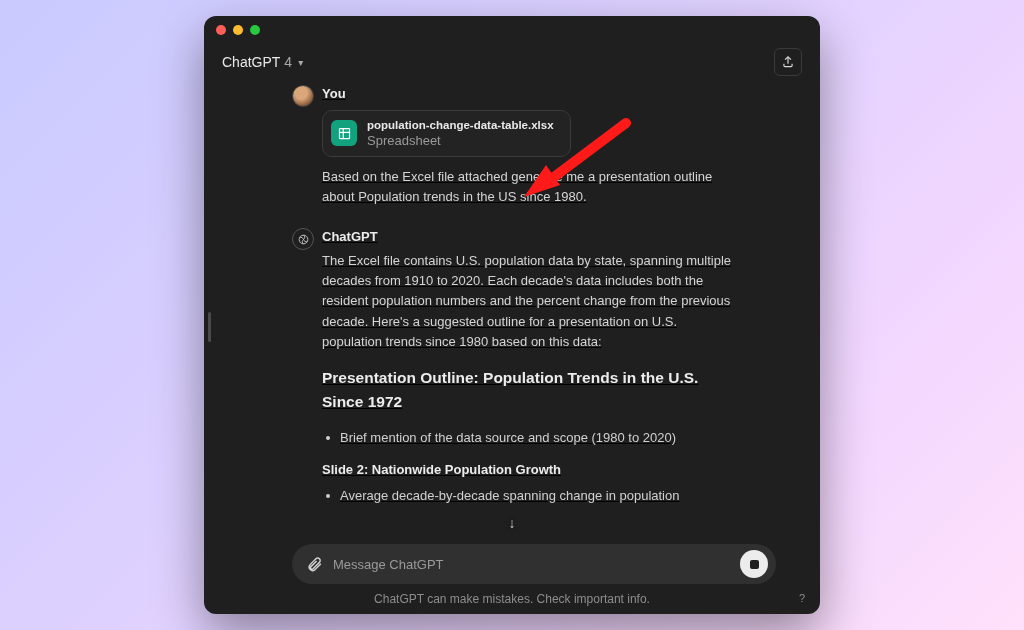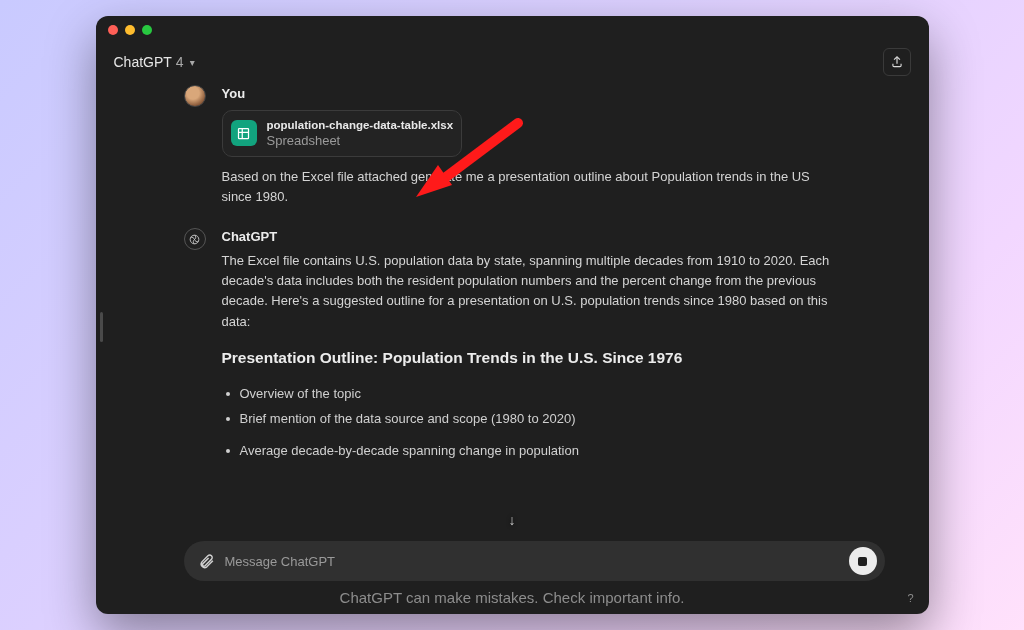--- a/index.html
+++ b/index.html
@@ -2,21 +2,21 @@
 <html><head>
 <meta charset="utf-8">
 <style>
   * { box-sizing: border-box; margin: 0; padding: 0; }
   html, body { width: 1024px; height: 630px; overflow: hidden; font-family: -apple-system, BlinkMacSystemFont, "Segoe UI", Helvetica, Arial, sans-serif; }
   body {
     background: linear-gradient(135deg, #c9caff 0%, #dcd0ff 40%, #f2d7ff 75%, #ffe1fb 100%);
     display: flex; align-items: center; justify-content: center;
   }
   .window {
-    width: 833px; height: 598px;
+    width: 616px; height: 598px;
     background: #1f1f1f;
     border-radius: 12px;
     box-shadow: 0 20px 50px rgba(0,0,0,0.4);
     display: flex; flex-direction: column;
     overflow: hidden;
     position: relative;
   }
   .titlebar {
     height: 28px;
     display: flex; align-items: center;
@@ -47,35 +47,35 @@
     color:#d9d9d9; cursor:pointer;
     background:transparent;
   }
   .upload-btn svg { width:14px; height:14px; }
 
   .content-area {
     flex:1; overflow:hidden;
     padding: 4px 88px 0 88px;
     position:relative;
   }
-  .msg { display:flex; gap:16px; margin-bottom:20px; }
+  .msg { display:flex; gap:8px; margin-bottom:20px;text-decoration:underline; }
   .avatar { width:22px; height:22px; border-radius:50%; flex-shrink:0; margin-top:1px; }
   .avatar.user { background: radial-gradient(circle at 40% 35%, #d9a77a 0 35%, #7a4a2c 80%); border:1px solid #444; }
   .avatar.bot {
     background:#1f1f1f; border:1px solid #555;
     display:flex;align-items:center;justify-content:center;
   }
   .avatar.bot svg { width:13px;height:13px; }
   .msgbody { flex:1; color:#d4d4d4; font-size:13px; line-height:1.55; }
   .sender { color:#ececec; font-weight:600; font-size:13px; margin-bottom:4px; }
 
   .file-chip {
     display:inline-flex; align-items:center; gap:10px;
     border:1px solid #3b3b3b; border-radius:10px;
-    padding:7px 8px 7px 8px; margin:2px 0 10px 0;
+    padding:7px 16px 7px 8px; margin:2px 0 10px 0;
     background:#232323;
   }
   .file-icon {
     width:26px;height:26px;border-radius:6px;
     background:#12a37e;
     display:flex;align-items:center;justify-content:center;
   }
   .file-icon svg { width:15px;height:15px; }
   .file-meta { display:flex; flex-direction:column; line-height:1.25; }
   .file-name { color:#e8e8e8; font-size:11.5px; font-weight:600; }
@@ -115,21 +115,21 @@
     color:#ddd; font-size:13px;
   }
   .prompt::placeholder { color:#9a9a9a; }
   .stop {
     width:28px;height:28px;border-radius:50%;
     background:#ececec; display:flex;align-items:center;justify-content:center;
     cursor:pointer; border:none;
   }
   .stop .sq { width:9px;height:9px;background:#1f1f1f;border-radius:2px; }
 
-  .footer-note { text-align:center; color:#8d8d8d; font-size:15px; padding:4px 0 8px 0; }
+  .footer-note { text-align:center; color:#8d8d8d; font-size:12px; padding:4px 0 8px 0; }
   .help-btn {
     position:absolute; right:10px; bottom:8px;
     width:16px;height:16px;border-radius:50%;
     color:#8d8d8d; font-size:11px;
     display:flex;align-items:center;justify-content:center;
     cursor:pointer;
   }
 
   
   .arrow {
@@ -209,27 +209,27 @@
         <svg viewBox="0 0 24 24" fill="none" stroke="#cfcfcf" stroke-width="1.6">
           <circle cx="12" cy="12" r="8"></circle>
           <path d="M12 4c3 2 3 6 0 8-3 2-3 6 0 8"></path>
           <path d="M5 8c3-1 6 1 7 4 1 3 4 5 7 4"></path>
         </svg>
       </div>
       <div class="msgbody">
         <div class="sender">ChatGPT</div>
         <div class="assist-intro">The Excel file contains U.S. population data by state, spanning multiple decades from 1910 to 2020. Each decade's data includes both the resident population numbers and the percent change from the previous decade. Here's a suggested outline for a presentation on U.S. population trends since 1980 based on this data:</div>
 
-        <div class="outline-title">Presentation Outline: Population Trends in the U.S. Since 1976</div>
+        <div class="outline-title">Presentation Outline: Population Trends in the U.S. Since 1972</div>
 
         <ul class="bul">
-          <li>Overview of the topic</li>
           <li>Brief mention of the data source and scope (1980 to 2020)</li>
         </ul>
 
+        <div class="slide-head">Slide 2: Nationwide Population Growth</div>
         <ul class="bul">
           <li>Average decade-by-decade spanning change in population</li>
         </ul>
 
       </div>
     </div>
 
     <div class="scrollhint">↓</div>
   </div>
 

